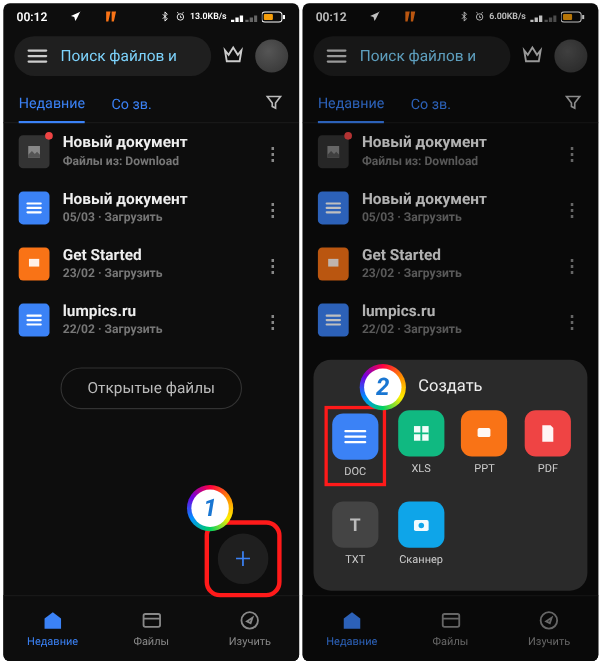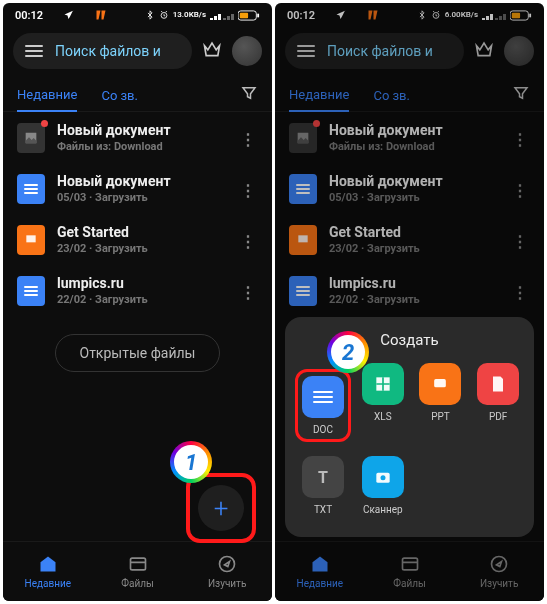--- a/index.html
+++ b/index.html
@@ -219,22 +219,21 @@
   .oc-ppt { background:#f97316; }
   .oc-xls { background:#10b981; }
   .oc-pdf { background:#ef4444; }
   .oc-txt { background:#444; color:#bbb; font-size:16px;}
   .oc-note { background:#f59e0b; }
   .oc-scan { background:#0ea5e9; }
   .opt-ic .lines { width:20px; display:flex; flex-direction:column; gap:3px;}
   .opt-ic .lines span { height:2px; background:#fff; border-radius:1px;}
   .opt-highlight {
     border:3px solid #ff1a1a;
-    border-radius:12px;
-    margin-top:10px;
+    border-radius:0;
   }
 </style>
 </head>
 <body>
 
 <div class="phone">
 
   <div class="statusbar">
     <div class="sb-left">
       <span>00:12</span>

